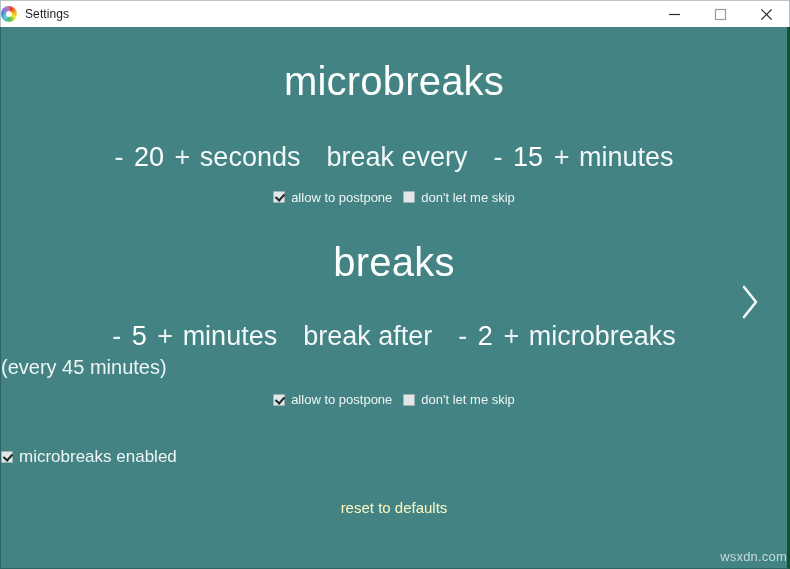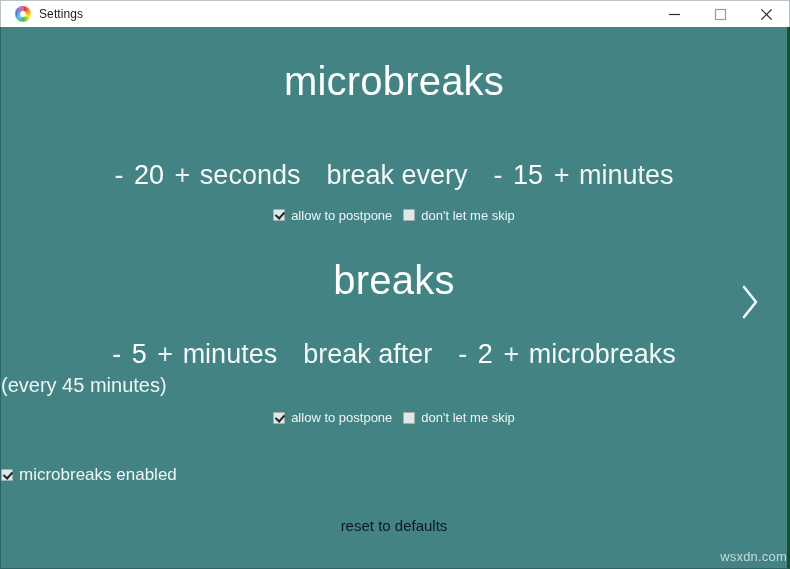--- a/index.html
+++ b/index.html
@@ -34,21 +34,21 @@
     border-top: 1px solid #b9c4c4;
     border-left: 1px solid #b9c4c4;
     border-right: 1px solid #b9c4c4;
     box-sizing: border-box;
     display: flex;
     align-items: center;
   }
   .tb-left {
     display: flex;
     align-items: center;
-    padding-left: 14px;
+    padding-left: 0;
     gap: 8px;
   }
   .app-icon {
     width: 16px;
     height: 16px;
     border-radius: 50%;
     flex: 0 0 16px;
     background:
       conic-gradient(from 20deg,
         #e8332a 0deg,
@@ -217,21 +217,21 @@
     display: flex;
     align-items: center;
     justify-content: flex-start;
     gap: 16px;
   }
   .bottom-row .cb-item .cb-label { font-size: 17px; }
 
   .reset-link {
     text-align: center;
     font-size: 15px;
-    color: #0f172a;
+    color: #fef9c3;
     cursor: default;
   }
 
   .watermark {
     position: absolute;
     right: 0;
     bottom: 4px;
     font-size: 13px;
     color: #cfe0e0;
     letter-spacing: 0.2px;
@@ -266,21 +266,21 @@
           <line x1="11.5" y1="1.5" x2="1.5" y2="11.5" stroke="currentColor" stroke-width="1.2"></line>
         </svg>
       </div>
     </div>
   </div>
 
   <div class="content">
 
     <div class="section-title" id="microbreaks-title">microbreaks</div>
 
-    <div class="settings-line" style="margin-top:60px;">
+    <div class="settings-line" style="margin-top:42px;">
       <span class="stepper-btn">-</span>
       <span class="value">20</span>
       <span class="stepper-btn">+</span>
       <span class="unit">seconds</span>
       <span class="sep"></span>
       <span class="unit">break every</span>
       <span class="sep"></span>
       <span class="stepper-btn">-</span>
       <span class="value">15</span>
       <span class="stepper-btn">+</span>

